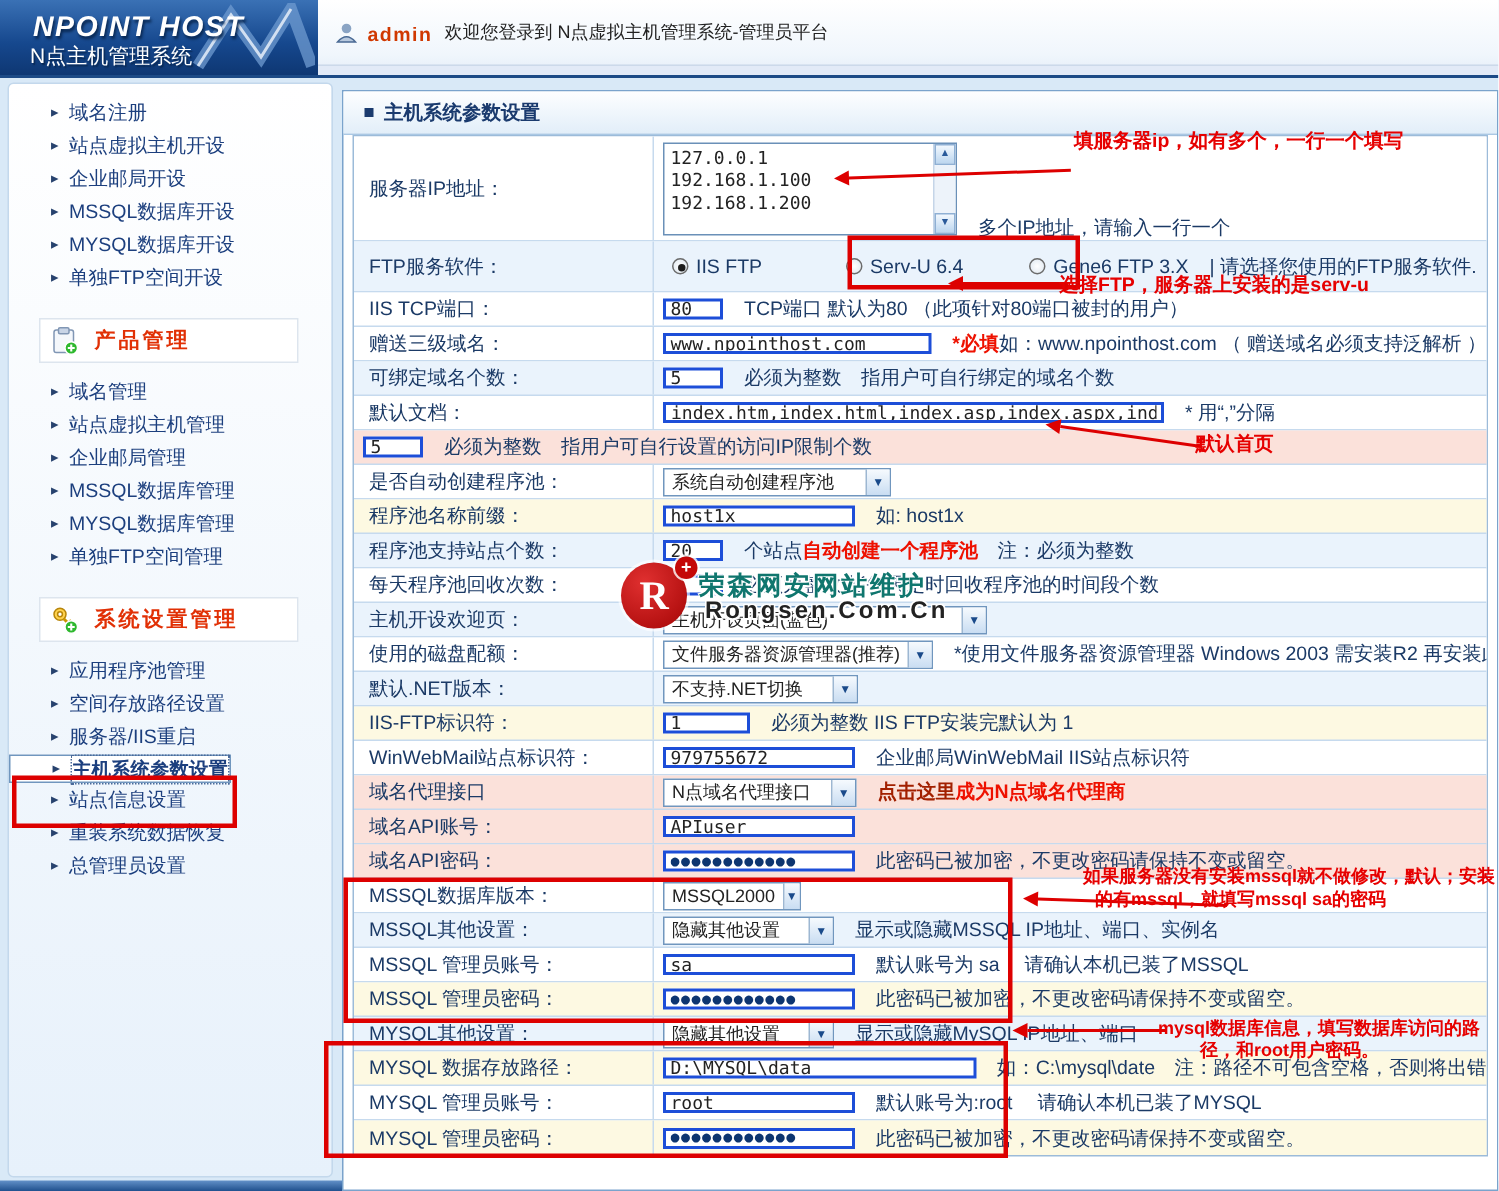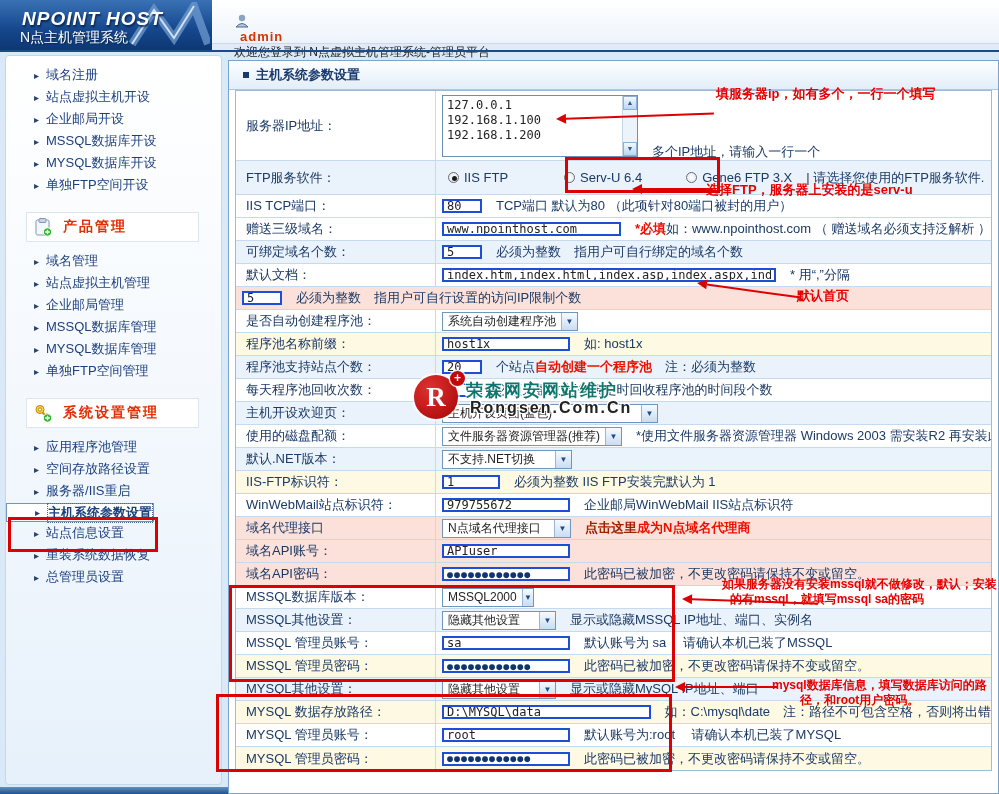--- a/index.html
+++ b/index.html
@@ -8,21 +8,21 @@
   .stage { position:relative; width:999px; height:794px; background:#d9e9f7; overflow:hidden; }
 
   
   .hdr { position:absolute; left:0; top:0; width:999px; height:52px; background:linear-gradient(#ffffff,#f0f6fc 70%,#e3ecf8); }
   .hdr-band { position:absolute; left:0; top:43px; width:999px; height:7px; background:#e2eaf7; border-top:1px solid #ccd9ea; }
   .hdr-line { position:absolute; left:0; top:50px; width:999px; height:2px; background:#1c4a86; }
   .logo { position:absolute; left:0; top:0; width:212px; height:52px; background:linear-gradient(#3a71b5,#16488e 55%,#0d3570); overflow:hidden; }
   .logo svg { position:absolute; right:2px; top:2px; }
   .logo-title { position:absolute; left:22px; top:8px; color:#fff; font-weight:bold; font-style:italic; font-size:19px; letter-spacing:1px; text-shadow:1px 2px 2px #08264f; white-space:nowrap; }
   .logo-sub { position:absolute; left:20px; top:29px; color:#fff; font-weight:normal; font-size:14px; text-shadow:1px 1px 1px #08264f; white-space:nowrap; }
-  .welcome { position:absolute; left:234px; top:13px; display:flex; align-items:flex-start; font-size:12px; color:#222;flex-direction:column; }
+  .welcome { position:absolute; left:223px; top:13px; display:flex; align-items:flex-end; font-size:12px; color:#222; }
   .welcome .admin { color:#d03800; font-weight:bold; font-size:13px; margin:0 8px 0 6px; letter-spacing:1px; }
 
   
   .sidebar { position:absolute; left:5px; top:55px; width:217px; height:730px; background:linear-gradient(#ffffff,#e7f1fb); border:1px solid #c3d8ec; border-radius:4px; }
   .side-hd { margin:6px 22px 0 20px; height:30px; background:#fff; border:1px solid #dde5ee; display:flex; align-items:center; padding-left:6px; }
   .side-title { color:#e13005; font-weight:bold; font-size:14px; margin-left:10px; letter-spacing:2px; }
   .side-items { padding:8px 0 10px 0; }
   .side-item { height:22px; display:flex; align-items:center; padding-left:28px; font-size:13px; color:#1c3f7e; cursor:pointer; white-space:nowrap; }
   .side-item .bullet { color:#27426e; font-size:10px; margin-right:7px; }
   .side-item.sel span:last-child { font-weight:bold; border:1px dotted #44engr; border:1px dotted #4a6a9a; }
@@ -273,21 +273,21 @@
         </div>
         <div class="row bg-p">
           <div class="ctl">
             <input class="fld" value="5" style="width: 40px;">
             <span class="note  first">必须为整数　指用户可自行设置的访问IP限制个数</span>
           </div>
         </div>
         <div class="row bg-w">
           <div class="lab">是否自动创建程序池：</div>
           <div class="ctl">
-            <span class="sel" style="width: 136px; font-family: Liberation Serif, serif;">
+            <span class="sel" style="width: 152px; font-family: Liberation Serif, serif;">
               <span class="txt">系统自动创建程序池</span>
               <span class="btn">▼</span>
             </span>
           </div>
         </div>
         <div class="row bg-y">
           <div class="lab">程序池名称前缀：</div>
           <div class="ctl">
             <input class="fld" value="host1x" style="width: 128px;">
             <span class="note  first">如: host1x</span>

